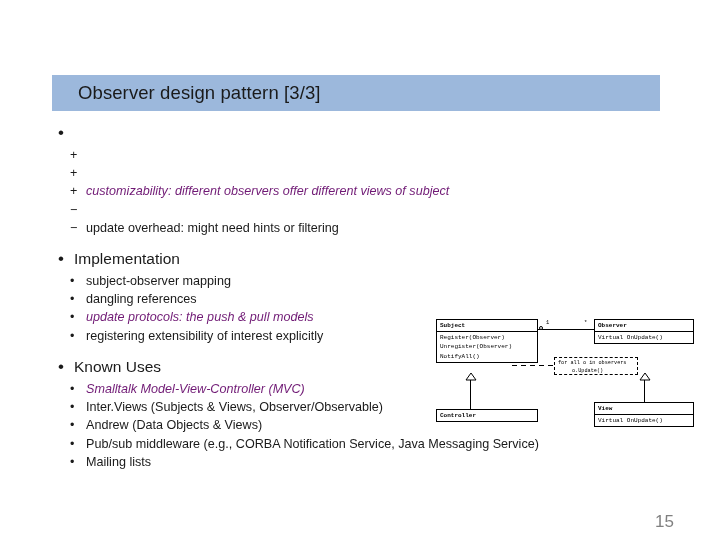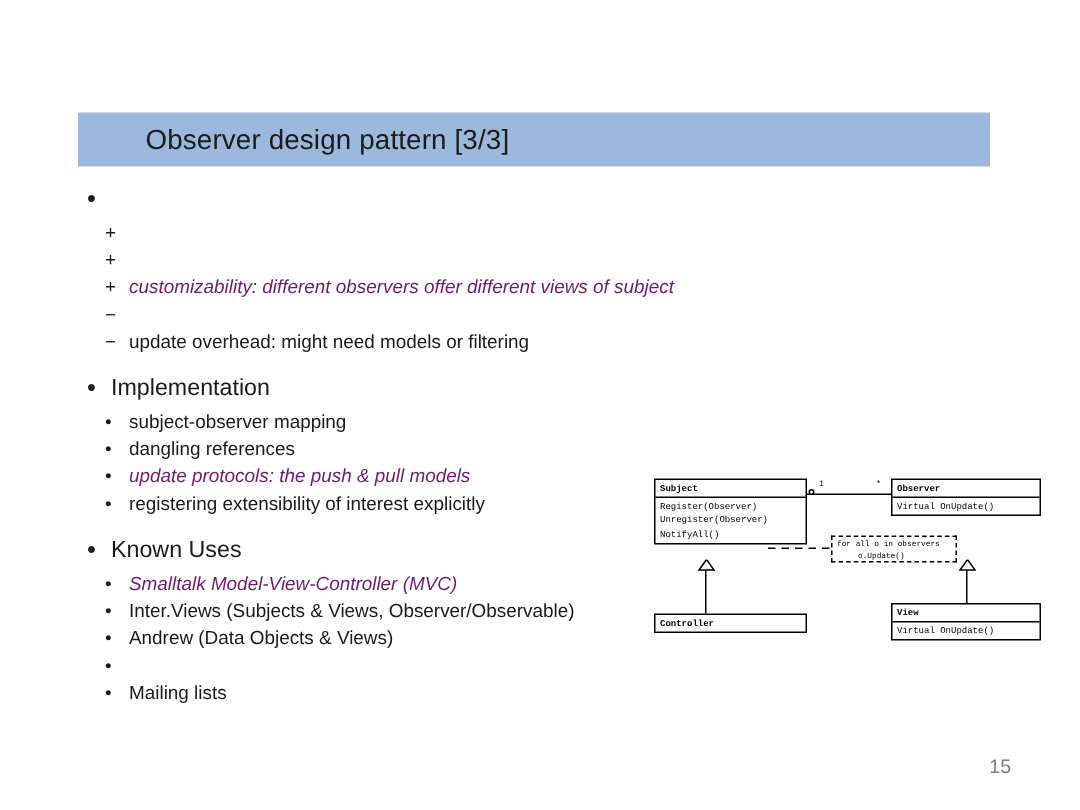--- a/index.html
+++ b/index.html
@@ -27,21 +27,20 @@
     background: #9cb8dc;
     display: flex;
     align-items: center;
   }
   .title-text {
     font-size: 18.5px;
     color: #1a1a1a;
     padding-left: 26px;
     letter-spacing: 0.1px;
     white-space: nowrap;
-    margin-left: 19px;
   }
   
   .content {
     position: absolute;
     left: 52px;
     top: 122px;
     width: 620px;
   }
   .l1 {
     display: flex;
@@ -142,22 +141,22 @@
     background: #ffffff;
     box-sizing: border-box;
   }
   .tri-outline {
     position: absolute;
   }
   
   .pagenum {
     position: absolute;
     right: 46px;
-    bottom: 22px;
-    font-size: 13px;
+    bottom: 8px;
+    font-size: 17px;
     color: #808080;
   }
 </style>
 </head>
 <body>
 
 <div class="slide">
 
   <div class="title-bar">
     <div class="title-text">Observer design pattern [3/3]</div>
@@ -178,21 +177,21 @@
       </div>
       <div class="l2">
         <span class="bullet">+</span>
         <span class="txt italic blue">customizability: different observers offer different views of subject</span>
       </div>
       <div class="l2">
         <span class="bullet">−</span>
       </div>
       <div class="l2">
         <span class="bullet">−</span>
-        <span class="txt">update overhead: might need models or filtering</span>
+        <span class="txt">update overhead: might need hints or filtering</span>
       </div>
     </div>
 
     <div class="spacer-sm"></div>
 
     <div class="l1">
       <span class="bullet">•</span>
       <span class="txt">Implementation</span>
     </div>
     <div class="spacer-xs"></div>
@@ -230,20 +229,21 @@
       <div class="l2">
         <span class="bullet">•</span>
         <span class="txt">Inter.Views (Subjects &amp; Views, Observer/Observable)</span>
       </div>
       <div class="l2">
         <span class="bullet">•</span>
         <span class="txt">Andrew (Data Objects &amp; Views)</span>
       </div>
       <div class="l2">
         <span class="bullet">•</span>
+        <span class="txt">Pub/sub middleware (e.g., CORBA Notification Service, Java Messaging Service)</span>
       </div>
       <div class="l2">
         <span class="bullet">•</span>
         <span class="txt">Mailing lists</span>
       </div>
     </div>
   </div>
 
   <div class="diagram">
 

